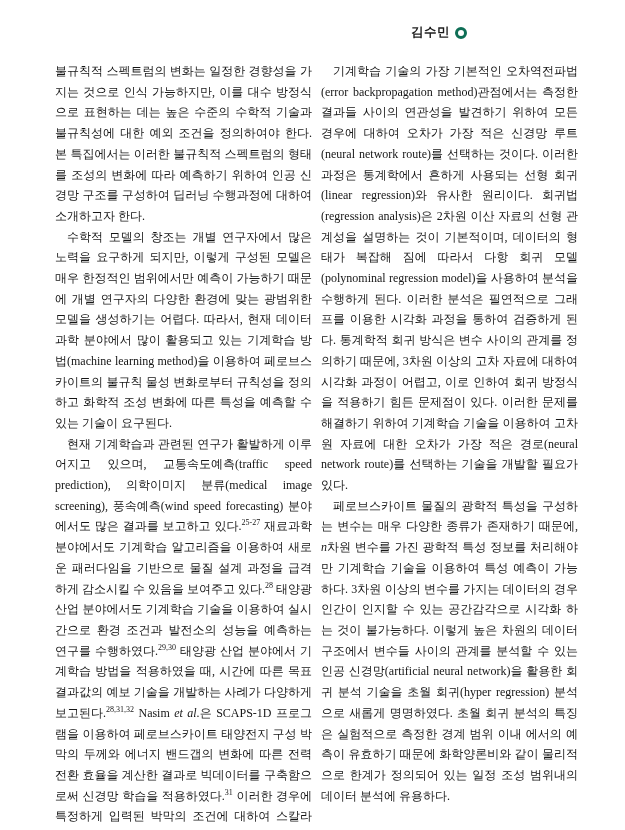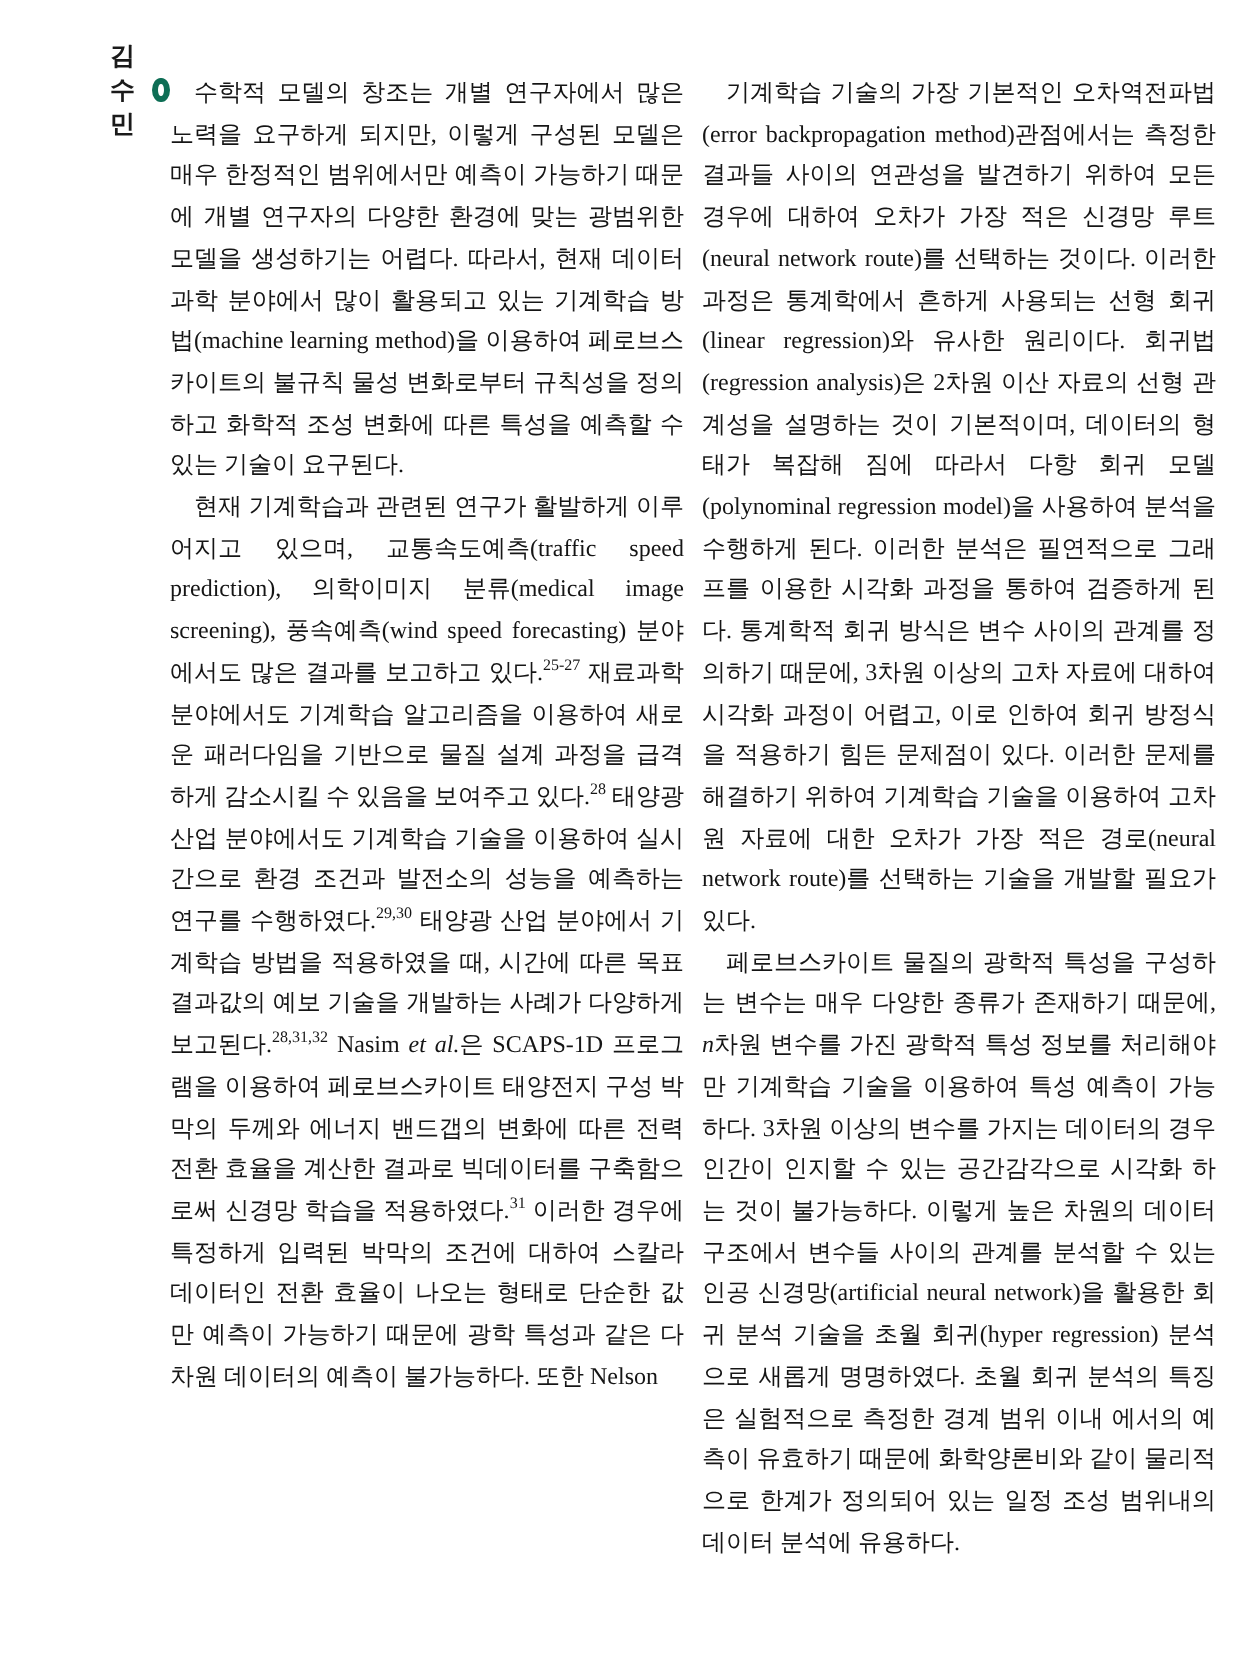--- a/index.html
+++ b/index.html
@@ -5,22 +5,22 @@
   html, body { margin: 0; padding: 0; background: #ffffff; }
   body {
     width: 625px; height: 830px;
     font-family: "Liberation Serif", "DejaVu Serif", serif;
     color: #111111;
     overflow: hidden;
   }
   .page {
     box-sizing: border-box;
     width: 514px; height: 830px;
-    padding: 36px 47px 0 55px;
-    display: flex; 
+    padding: 24px 47px 0 55px;
+    display: flex; flex-direction: column;
   }
   .header {
     display: flex; justify-content: flex-end; align-items: center;
     height: 18px; margin-bottom: 20px;
   }
   .author {
     font-family: "Liberation Sans", "DejaVu Sans", sans-serif;
     font-size: 12.5px; font-weight: bold; color: #1a1a1a;
     letter-spacing: 0.5px;
   }
@@ -51,20 +51,21 @@
 
 <div class="page">
 
   <div class="header">
     <span class="author">김수민</span>
     <span class="orcid"></span>
   </div>
 
   <div class="columns">
     <div class="col" id="col-0">
+        <p class="para"><span>불규칙적 스펙트럼의 변화는 일정한 경향성을 가지는 것으로 인식 가능하지만, 이를 대수 방정식으로 표현하는 데는 높은 수준의 수학적 기술과 불규칙성에 대한 예외 조건을 정의하여야 한다. 본 특집에서는 이러한 불규칙적 스펙트럼의 형태를 조성의 변화에 따라 예측하기 위하여 인공 신경망 구조를 구성하여 딥러닝 수행과정에 대하여 소개하고자 한다.</span></p>
         <p class="para indent"><span>수학적 모델의 창조는 개별 연구자에서 많은 노력을 요구하게 되지만, 이렇게 구성된 모델은 매우 한정적인 범위에서만 예측이 가능하기 때문에 개별 연구자의 다양한 환경에 맞는 광범위한 모델을 생성하기는 어렵다. 따라서, 현재 데이터 과학 분야에서 많이 활용되고 있는 기계학습 방법(machine learning method)을 이용하여 페로브스카이트의 불규칙 물성 변화로부터 규칙성을 정의하고 화학적 조성 변화에 따른 특성을 예측할 수 있는 기술이 요구된다.</span></p>
         <p class="para indent"><span>현재 기계학습과 관련된 연구가 활발하게 이루어지고 있으며, 교통속도예측(traffic speed prediction), 의학이미지 분류(medical image screening), 풍속예측(wind speed forecasting) 분야에서도 많은 결과를 보고하고 있다.</span><sup>25-27</sup><span> 재료과학 분야에서도 기계학습 알고리즘을 이용하여 새로운 패러다임을 기반으로 물질 설계 과정을 급격하게 감소시킬 수 있음을 보여주고 있다.</span><sup>28</sup><span> 태양광 산업 분야에서도 기계학습 기술을 이용하여 실시간으로 환경 조건과 발전소의 성능을 예측하는 연구를 수행하였다.</span><sup>29,30</sup><span> 태양광 산업 분야에서 기계학습 방법을 적용하였을 때, 시간에 따른 목표 결과값의 예보 기술을 개발하는 사례가 다양하게 보고된다.</span><sup>28,31,32</sup><span> Nasim </span><i>et al.</i><span>은 SCAPS-1D 프로그램을 이용하여 페로브스카이트 태양전지 구성 박막의 두께와 에너지 밴드갭의 변화에 따른 전력 전환 효율을 계산한 결과로 빅데이터를 구축함으로써 신경망 학습을 적용하였다.</span><sup>31</sup><span> 이러한 경우에 특정하게 입력된 박막의 조건에 대하여 스칼라 데이터인 전환 효율이 나오는 형태로 단순한 값만 예측이 가능하기 때문에 광학 특성과 같은 다차원 데이터의 예측이 불가능하다. 또한 Nelson </span></p>
       </div>
     <div class="col" id="col-1">
         <p class="para indent"><span>기계학습 기술의 가장 기본적인 오차역전파법(error backpropagation method)관점에서는 측정한 결과들 사이의 연관성을 발견하기 위하여 모든 경우에 대하여 오차가 가장 적은 신경망 루트(neural network route)를 선택하는 것이다. 이러한 과정은 통계학에서 흔하게 사용되는 선형 회귀(linear regression)와 유사한 원리이다. 회귀법(regression analysis)은 2차원 이산 자료의 선형 관계성을 설명하는 것이 기본적이며, 데이터의 형태가 복잡해 짐에 따라서 다항 회귀 모델(polynominal regression model)을 사용하여 분석을 수행하게 된다. 이러한 분석은 필연적으로 그래프를 이용한 시각화 과정을 통하여 검증하게 된다. 통계학적 회귀 방식은 변수 사이의 관계를 정의하기 때문에, 3차원 이상의 고차 자료에 대하여 시각화 과정이 어렵고, 이로 인하여 회귀 방정식을 적용하기 힘든 문제점이 있다. 이러한 문제를 해결하기 위하여 기계학습 기술을 이용하여 고차원 자료에 대한 오차가 가장 적은 경로(neural network route)를 선택하는 기술을 개발할 필요가 있다.</span></p>
         <p class="para indent"><span>페로브스카이트 물질의 광학적 특성을 구성하는 변수는 매우 다양한 종류가 존재하기 때문에, </span><i>n</i><span>차원 변수를 가진 광학적 특성 정보를 처리해야만 기계학습 기술을 이용하여 특성 예측이 가능하다. 3차원 이상의 변수를 가지는 데이터의 경우 인간이 인지할 수 있는 공간감각으로 시각화 하는 것이 불가능하다. 이렇게 높은 차원의 데이터 구조에서 변수들 사이의 관계를 분석할 수 있는 인공 신경망(artificial neural network)을 활용한 회귀 분석 기술을 초월 회귀(hyper regression) 분석으로 새롭게 명명하였다. 초월 회귀 분석의 특징은 실험적으로 측정한 경계 범위 이내 에서의 예측이 유효하기 때문에 화학양론비와 같이 물리적으로 한계가 정의되어 있는 일정 조성 범위내의 데이터 분석에 유용하다.</span></p>
       </div>
   </div>
 
 </div>

